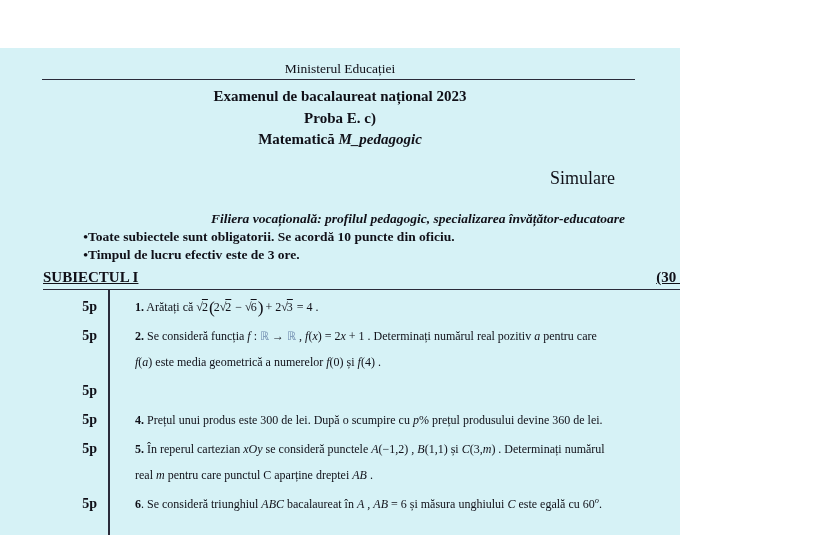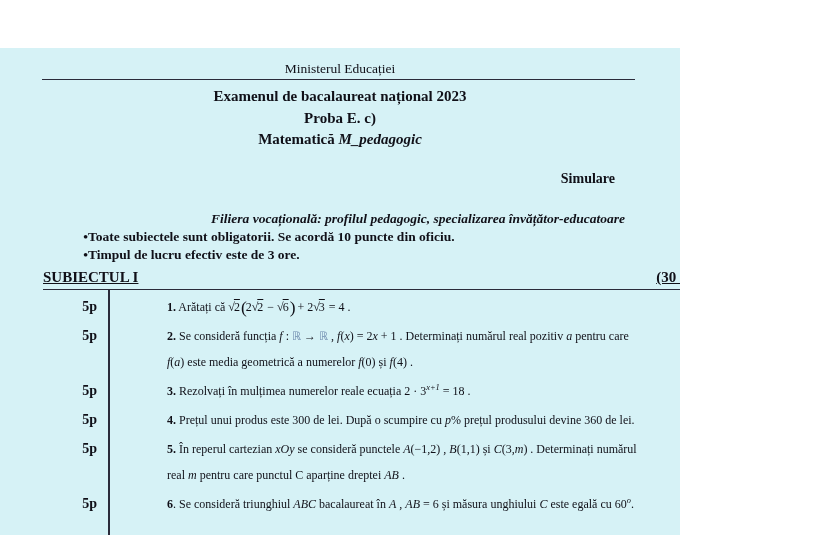--- a/index.html
+++ b/index.html
@@ -14,41 +14,41 @@
     overflow:hidden;
     display:flex;flex-direction:column;margin-top:48px;
   }
   .header{ text-align:center; padding-top:13px; font-size:13.5px; line-height:15px;}
   .header-rule{ border:0; border-top:1.5px solid var(--rule,#2b2b3a); margin:3px 45px 0 42px; }
   .titles{ text-align:center; font-weight:bold; font-size:15px; line-height:17px;}
   .t1{ margin-top:8px; }
   .t2{ margin-top:5px; }
   .t3{ margin-top:4px; }
   .it{ font-style:italic; }
-  .simulare{ margin-top:22px; margin-right:65px; text-align:right; font-weight:bold; font-size:14px; line-height:17px;}
+  .simulare{ margin-top:22px; margin-right:65px; text-align:right; font-weight:normal; font-size:18px; line-height:17px;}
   .info{ margin:24px 55px 0 68px; font-weight:bold; font-size:13.5px; line-height:16px;text-align:right;}
   .filiera{ font-style:italic; }
   .bullet-item{ display:flex; margin-top:2px; padding-left:4px;}
   .bullet-item .dot{ width:16px; flex:0 0 16px; }
   .subject-row{
     margin:5px 0 0 43px; width:720px; box-sizing:border-box;
     display:flex; justify-content:space-between;
     font-weight:bold; font-size:15px; line-height:18px; padding-bottom:3px;text-decoration:underline;
   }
   .subject-row .subject-pts{ padding-right:16px; }
   .problems-wrap{
     flex:1; margin-left:43px; width:720px; box-sizing:border-box;
     border-top:1.6px solid var(--rule,#2b2b3a);
     position:relative;
   }
   .problems-wrap::before{
     content:""; position:absolute; left:65px; top:0; bottom:0; width:1.6px;
     background:var(--rule,#2b2b3a);
   }
-  .prob-row{ display:flex; margin-top:3px;gap:32px; }
+  .prob-row{ display:flex; margin-top:3px; }
   .prob-row:first-child{ margin-top:4px; }
   .pts{
     flex:0 0 65px; width:65px; box-sizing:border-box;
     text-align:right; padding-right:11px;
     font-weight:bold; font-size:14px; line-height:26px;
   }
   .prob{ padding-left:27px; line-height:26px; font-size:12px; }
   .prob-line{ white-space:nowrap; }
   .sb{ font-weight:bold; }
   .sm{ font-style:italic; }
@@ -104,23 +104,20 @@
         </div>
         <div class="prob-row">
           <div class="pts">5p</div>
           <div class="prob">
             <div class="prob-line"><span class="sb">2.</span><span> Se consideră funcția </span><span class="sm">f</span><span> : </span><span class="sbb">ℝ</span><span> → </span><span class="sbb">ℝ</span><span> , </span><span class="sm">f</span><span>(</span><span class="sm">x</span><span>) = 2</span><span class="sm">x</span><span> + 1 . Determinați numărul real pozitiv </span><span class="sm">a</span><span> pentru care</span></div>
             <div class="prob-line"><span class="sm">f</span><span>(</span><span class="sm">a</span><span>) este media geometrică a numerelor </span><span class="sm">f</span><span>(0) și </span><span class="sm">f</span><span>(4) .</span></div>
           </div>
         </div>
         <div class="prob-row">
           <div class="pts">5p</div>
-          <div class="prob">
-            <div class="prob-line"><span class="sb">3.</span><span> Rezolvați în mulțimea numerelor reale ecuația 2 · 3</span><span class="ssup">x+1</span><span> = 18 .</span></div>
-          </div>
         </div>
         <div class="prob-row">
           <div class="pts">5p</div>
           <div class="prob">
             <div class="prob-line"><span class="sb">4.</span><span> Prețul unui produs este 300 de lei. După o scumpire cu </span><span class="sm">p</span><span>% prețul produsului devine 360 de lei.</span></div>
           </div>
         </div>
         <div class="prob-row">
           <div class="pts">5p</div>
           <div class="prob">

